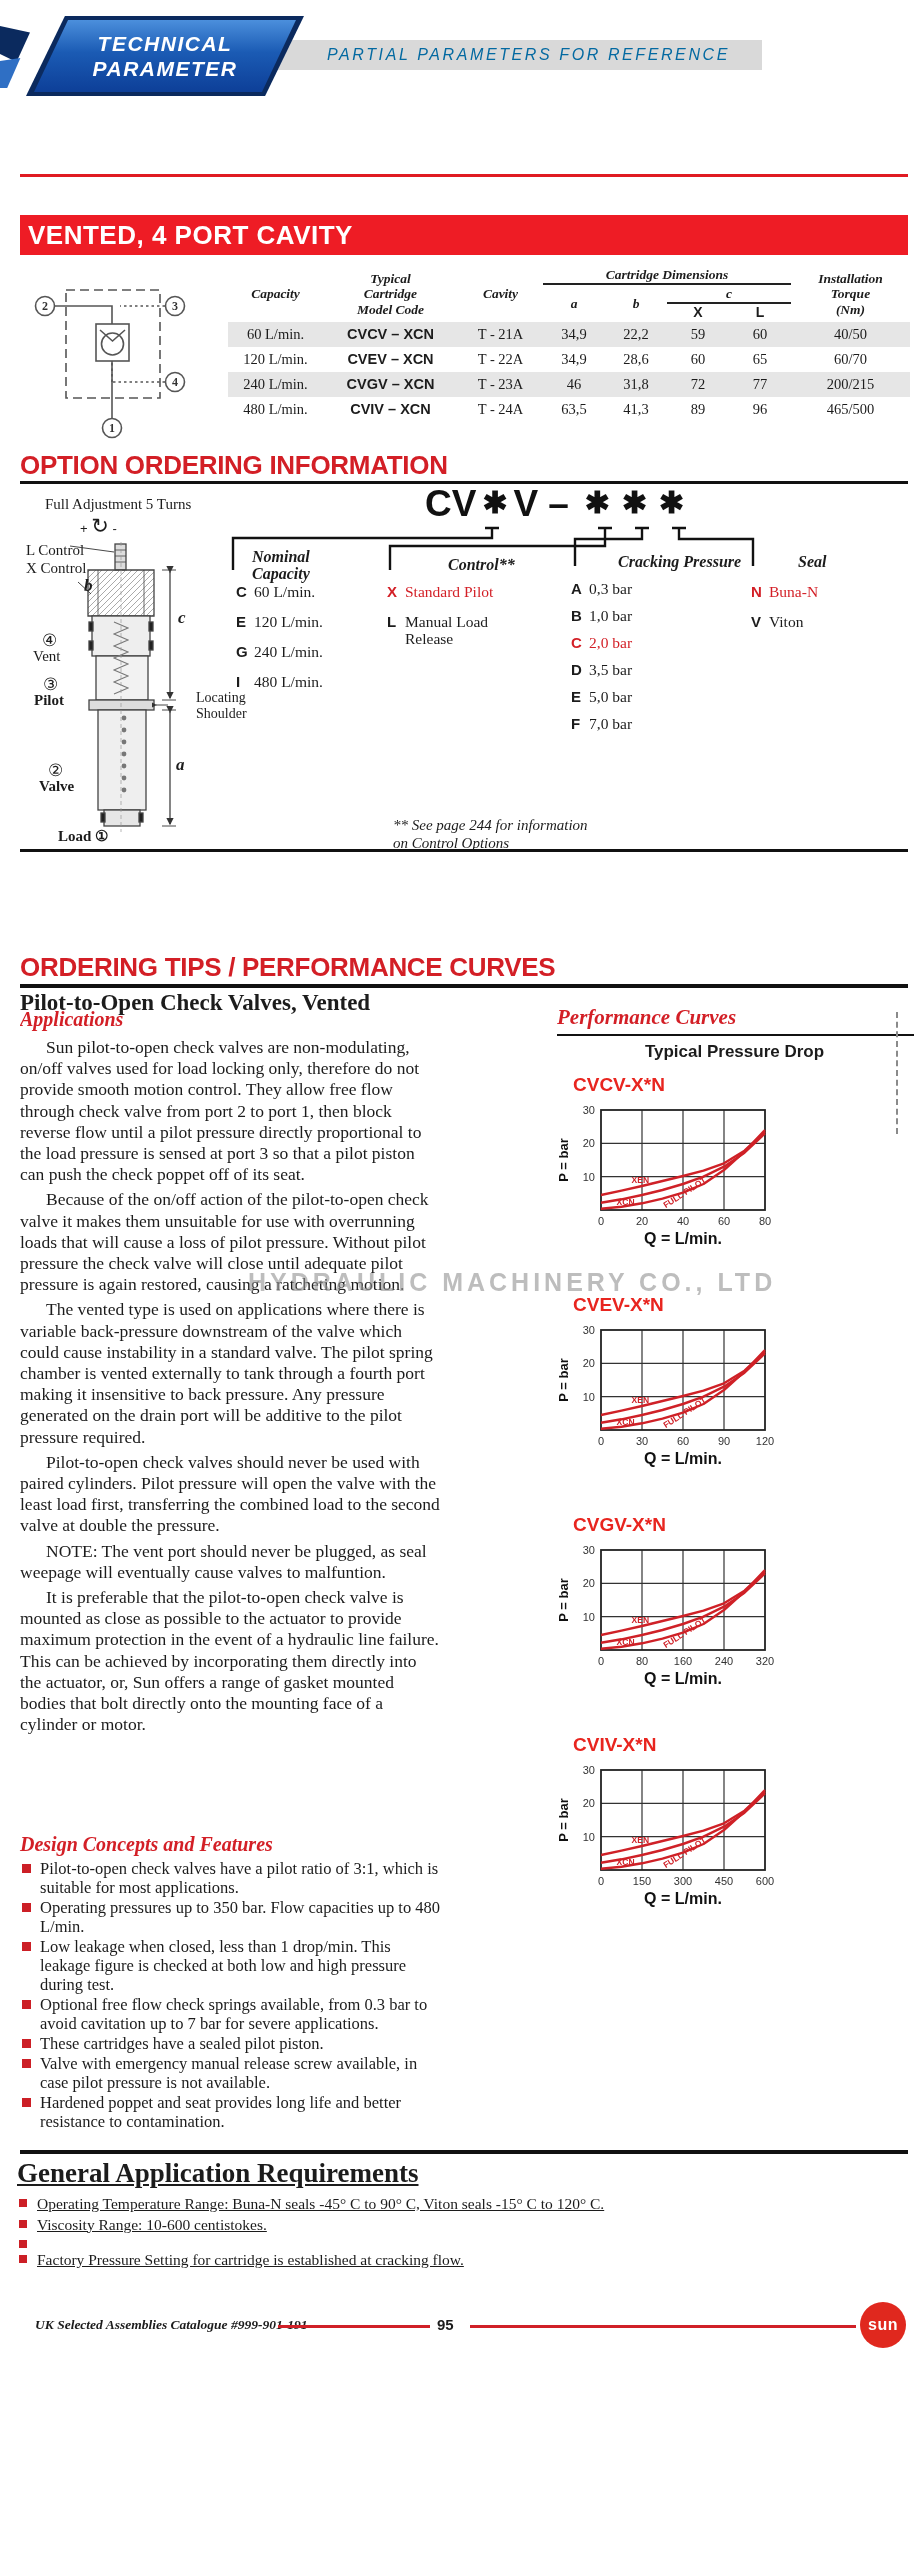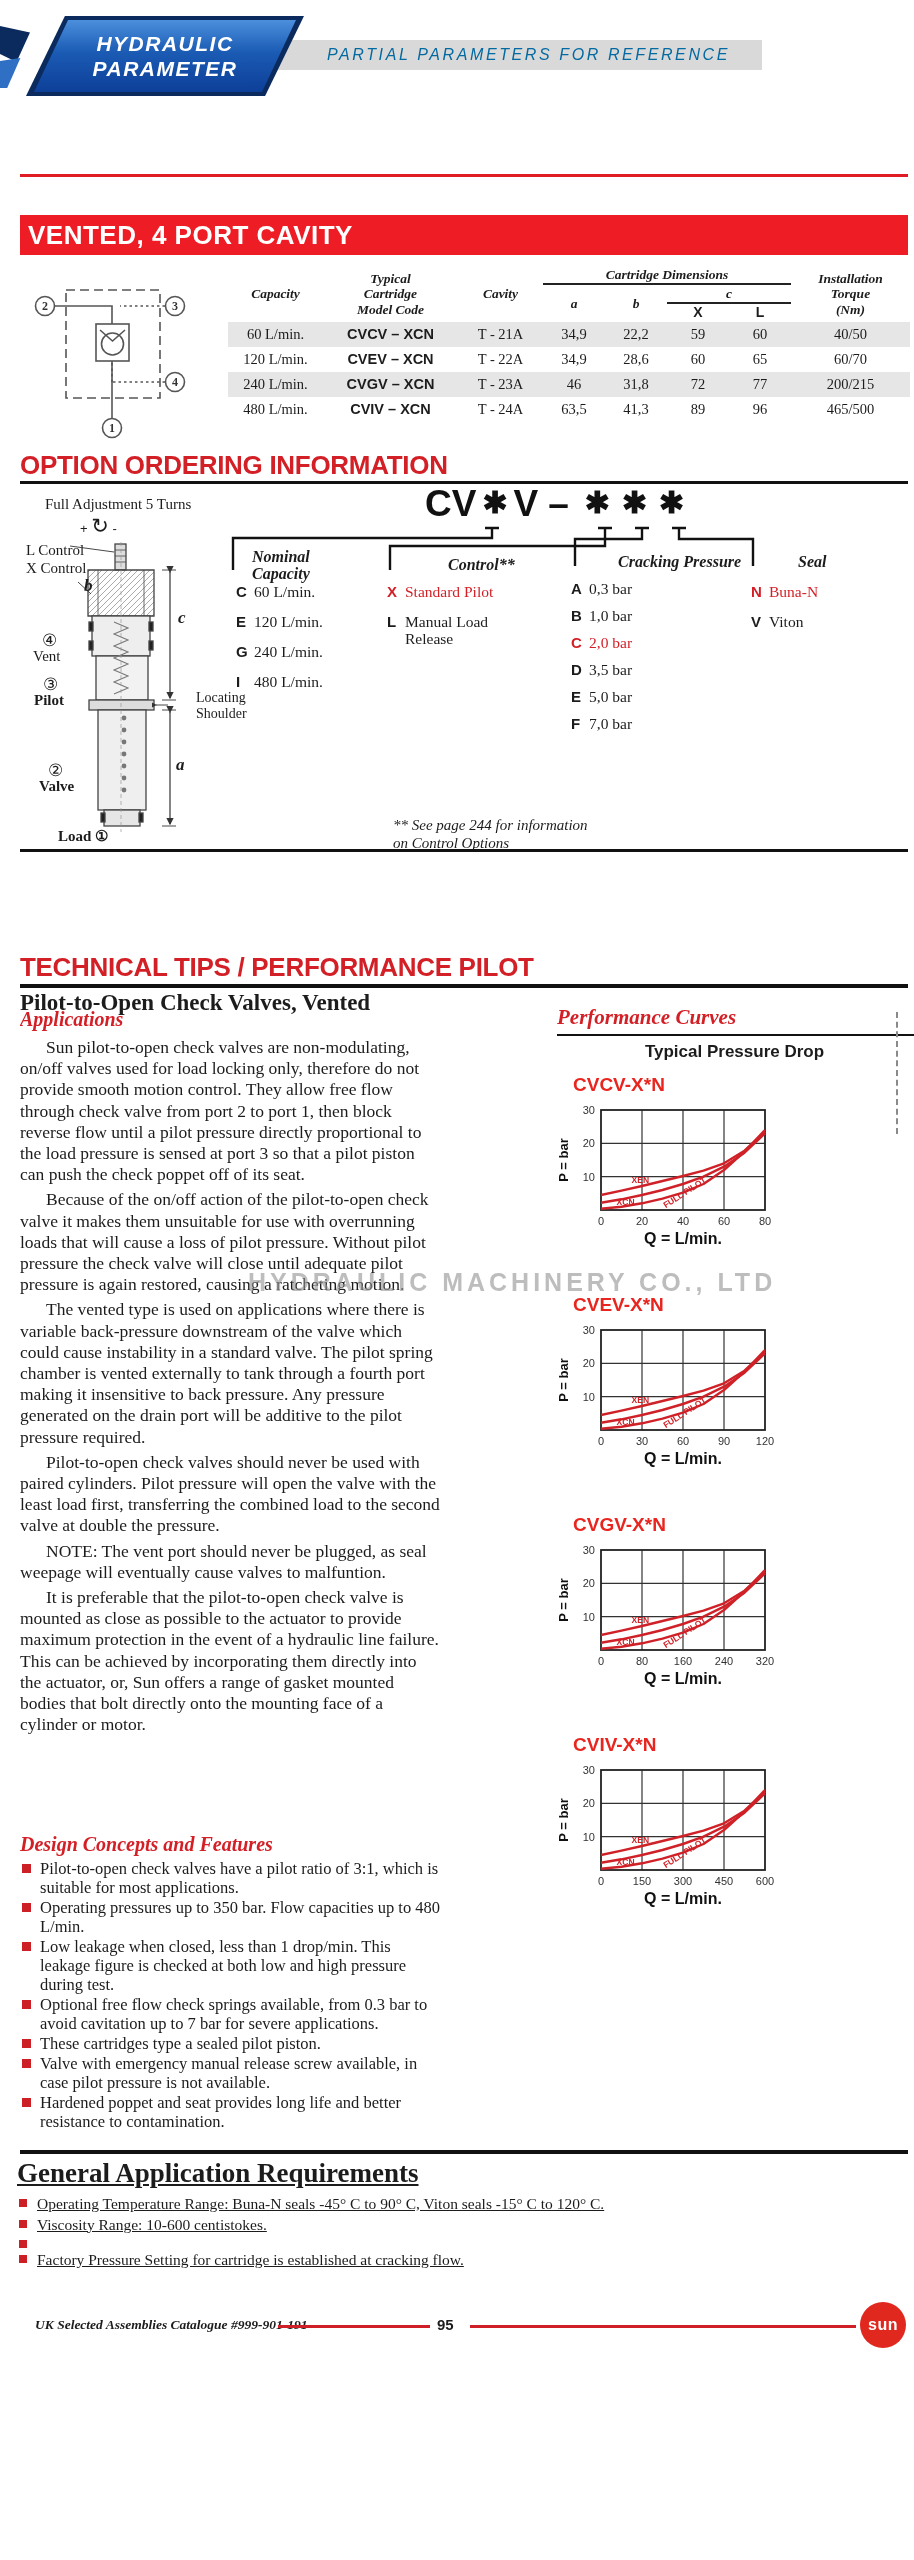--- a/index.html
+++ b/index.html
@@ -115,21 +115,21 @@
 
 <div class="page">
 
   <div class="abs edge-tri1"></div>
   <div class="abs edge-tri2"></div>
   <div class="abs gray-strip">
     <span>PARTIAL PARAMETERS FOR REFERENCE</span>
   </div>
   <div class="abs ribbon-back"></div>
   <div class="abs ribbon">
-    <span>HYDRAULIC</span>
+    <span>TECHNICAL</span>
     <span>PARAMETER</span>
   </div>
 
   <div class="abs red-hairline"></div>
   <div class="abs red-banner">
     <span>VENTED, 4 PORT CAVITY</span>
   </div>
 
   <svg class="abs" style="left:8px;top:268px" width="210" height="178" viewBox="0 0 210 178">
     <g stroke="#555" stroke-width="1.6" fill="none">
@@ -394,21 +394,21 @@
   <div class="abs circ" style="left:43px;top:674px">③</div>
   <div class="abs draw-label" style="left:34px;top:692px;font-weight:bold">Pilot</div>
   <div class="abs draw-label" style="left:196px;top:690px;white-space:pre-line;font-size:14px">Locating
 Shoulder</div>
   <div class="abs circ" style="left:48px;top:760px">②</div>
   <div class="abs draw-label" style="left:39px;top:778px;font-weight:bold">Valve</div>
   <div class="abs draw-label" style="left:58px;top:828px;font-weight:bold">Load ①</div>
 
   <div class="abs black-rule" style="left:20px;top:849px;width:888px"></div>
 
-  <div class="abs sec-head" style="left:20px;top:952px">TECHNICAL TIPS / PERFORMANCE PILOT</div>
+  <div class="abs sec-head" style="left:20px;top:952px">ORDERING TIPS / PERFORMANCE CURVES</div>
   <div class="abs black-rule" style="left:20px;top:984px;width:888px;height:3.5px"></div>
   <div class="abs tips-sub">Pilot-to-Open Check Valves, Vented</div>
 
   <div class="abs tips-left">
     <div class="apps-head">Applications</div>
     <div id="app-paragraphs">
         <p>Sun pilot-to-open check valves are non-modulating, on/off valves used for load locking only, therefore do not provide smooth motion control. They allow free flow through check valve from port 2 to port 1, then block reverse flow until a pilot pressure directly proportional to the load pressure is sensed at port 3 so that a pilot piston can push the check poppet off of its seat.</p>
         <p>Because of the on/off action of the pilot-to-open check valve it makes them unsuitable for use with overrunning loads that will cause a loss of pilot pressure. Without pilot pressure the check valve will close until adequate pilot pressure is again restored, causing a ratcheting motion.</p>
         <p>The vented type is used on applications where there is variable back-pressure downstream of the valve which could cause instability in a standard valve. The pilot spring chamber is vented externally to tank through a fourth port making it insensitive to back pressure.  Any pressure generated on the drain port will be additive to the pilot pressure required.</p>
         <p>Pilot-to-open check valves should never be used with paired cylinders. Pilot pressure will open the valve with the least load first, transferring the combined load to the second valve at double the pressure.</p>
@@ -430,21 +430,21 @@
         <div class="bullet">
           <span class="sq"></span>
           <span class="bt">Low leakage when closed, less than 1 drop/min. This leakage figure is checked at both low and high pressure during test.</span>
         </div>
         <div class="bullet">
           <span class="sq"></span>
           <span class="bt">Optional free flow check springs available, from 0.3 bar to avoid cavitation up to 7 bar for severe applications.</span>
         </div>
         <div class="bullet">
           <span class="sq"></span>
-          <span class="bt">These cartridges type a sealed pilot piston.</span>
+          <span class="bt">These cartridges have a sealed pilot piston.</span>
         </div>
         <div class="bullet">
           <span class="sq"></span>
           <span class="bt">Valve with emergency manual release screw available, in case pilot pressure is not available.</span>
         </div>
         <div class="bullet">
           <span class="sq"></span>
           <span class="bt">Hardened poppet and seat provides long life and better resistance to contamination.</span>
         </div>
       </div>

